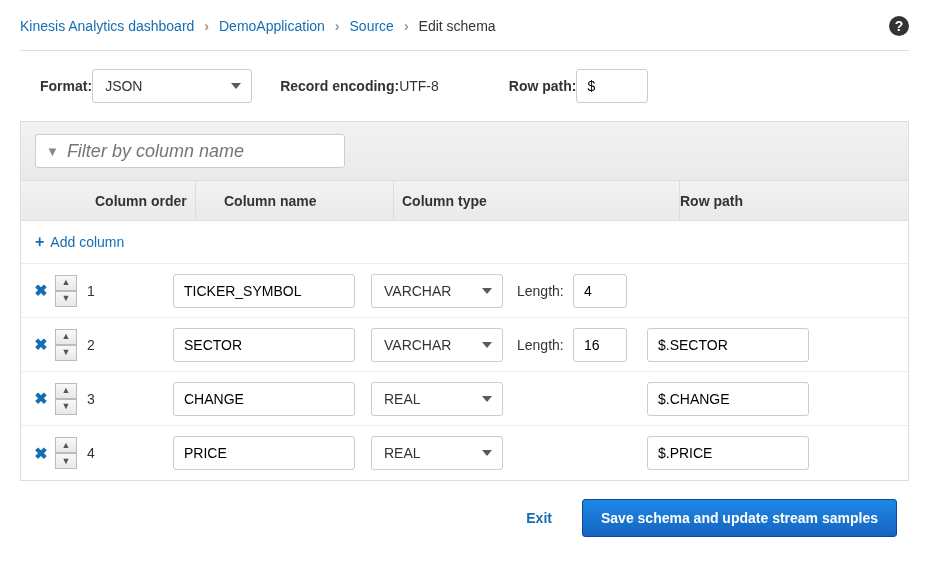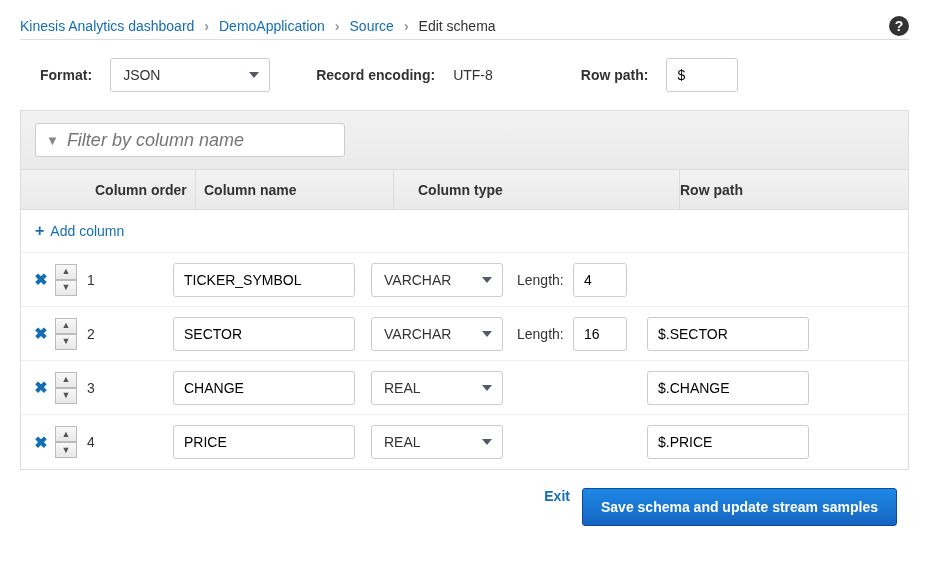--- a/index.html
+++ b/index.html
@@ -1,64 +1,64 @@
 <!DOCTYPE html>
 <html><head>
 <meta charset="utf-8">
 <style>
 * { box-sizing: border-box; margin: 0; padding: 0; }
 body { font-family: "Helvetica Neue", Arial, sans-serif; font-size: 14px; color: #333; background: #fff; }
 .page { width: 929px; padding: 10px 20px 20px; }
-.breadcrumb { display: flex; align-items: center; gap: 10px; padding: 6px 0 3px; border-bottom: 1px solid #ddd; }
+.breadcrumb { display: flex; align-items: center; gap: 10px; padding: 6px 0 14px; border-bottom: 1px solid #ddd; }
 .breadcrumb a { color: #146eb4; text-decoration: none; }
 .breadcrumb .sep { color: #999; font-weight: bold; }
 .breadcrumb .current { color: #333; }
 .help { margin-left: auto; width: 20px; height: 20px; background: #333; color: #fff; border-radius: 50%; display: flex; align-items: center; justify-content: center; font-weight: bold; cursor: pointer; }
 
-.topbar { display: flex; align-items: center; gap: 18px; padding: 18px 10px 18px 20px; }
+.topbar { display: flex; align-items: center; padding: 18px 10px 18px 20px; }
 .label-bold { font-weight: bold; }
 .select { position: relative; display: flex; align-items: center; height: 34px; border: 1px solid #ccc; border-radius: 3px; padding: 0 32px 0 12px; background: #fff; cursor: pointer; min-width: 160px; }
 .select .caret { position: absolute; right: 10px; top: 50%; transform: translateY(-50%); width: 0; height: 0; border-left: 5px solid transparent; border-right: 5px solid transparent; border-top: 6px solid #545b64; }
 .text-input { height: 34px; border: 1px solid #ccc; border-radius: 3px; padding: 0 10px; font-size: 14px; }
 .text-input.small { width: 72px; }
 
 .panel { border: 1px solid #ddd; }
 .filterbar { background: linear-gradient(#f2f2f2,#eaeaea); padding: 12px 14px; border-bottom: 1px solid #ddd; }
 .filterbox { display: flex; align-items: center; width: 310px; height: 34px; background: #fff; border: 1px solid #ccc; border-radius: 3px; padding: 0 10px; gap: 8px; }
 .filterbox input { border: none; outline: none; font-size: 18px; width: 100%; font-style: italic; color: #555; }
 .filter-icon { color: #888; font-size: 13px; }
 
 .thead { display: flex; background: linear-gradient(#f2f2f2,#eaeaea); border-bottom: 1px solid #ddd; font-weight: bold; height: 40px; align-items: center; }
 .col-actions { width: 40px; }
 .col-reorder { width: 30px; }
 .col-order { width: 104px; padding-left: 4px; }
 .col-name { width: 198px; }
 .col-path { flex: 1; padding-right: 12px; }
-.thead .col-name { border-left: 1px solid #ddd; height: 100%; display: flex; align-items: center; padding-left: 8px; }
-.thead .col-type-head { width: 286px; border-left: 1px solid #ddd; height: 100%; display: flex; align-items: center; padding-left: 24px; }
+.thead .col-name { border-left: 1px solid #ddd; height: 100%; display: flex; align-items: center; padding-left: 28px; }
+.thead .col-type-head { width: 286px; border-left: 1px solid #ddd; height: 100%; display: flex; align-items: center; padding-left: 8px; }
 .thead .col-path { border-left: 1px solid #ddd; height: 100%; display: flex; align-items: center; }
 
 .addrow { padding: 12px 14px; border-bottom: 1px solid #eee; }
 .addrow a { color: #146eb4; text-decoration: none; display: inline-flex; align-items: center; gap: 6px; }
 .plus { color: #146eb4; font-weight: bold; font-size: 16px; }
 
 .row { display: flex; align-items: center; height: 54px; border-bottom: 1px solid #eee; padding: 0 6px; }
 .row:last-child { border-bottom: none; }
 .remove { width: 28px; text-align: center; color: #146eb4; font-weight: bold; font-size: 16px; cursor: pointer; }
 .reorder { width: 22px; display: flex; flex-direction: column; }
 .reorder button { height: 16px; border: 1px solid #bbb; background: linear-gradient(#f8f8f8,#e8e8e8); cursor: pointer; padding: 0; font-size: 9px; line-height: 1; color: #555; }
 .row .ord { width: 96px; padding-left: 10px; }
 .row .in-name { width: 182px; margin-right: 16px; }
 .row .sel-type { min-width: 132px; width: 132px; margin-right: 14px; }
 .row .lenlabel { width: 56px; }
 .row .in-len { width: 54px; margin-right: 20px; }
 .row .spacer-len { width: 130px; }
 .row .in-path { width: 162px; }
 
-.footer { display: flex; justify-content: flex-end; align-items: flex-start; gap: 12px; padding: 18px 12px 4px; }
+.footer { display: flex; justify-content: flex-end; align-items: center; gap: 30px; padding: 18px 12px 4px; }
 .exit { color: #146eb4; font-weight: bold; text-decoration: none; }
 .savebtn { background: linear-gradient(#1e88e5,#1565c0); color: #fff; border: 1px solid #0d47a1; border-radius: 3px; font-weight: bold; padding: 10px 18px; font-size: 14px; cursor: pointer; }
 </style>
 </head>
 <body>
 
 <div class="page">
   <div class="breadcrumb">
     <a href="#">Kinesis Analytics dashboard</a>
     <span class="sep">›</span>

